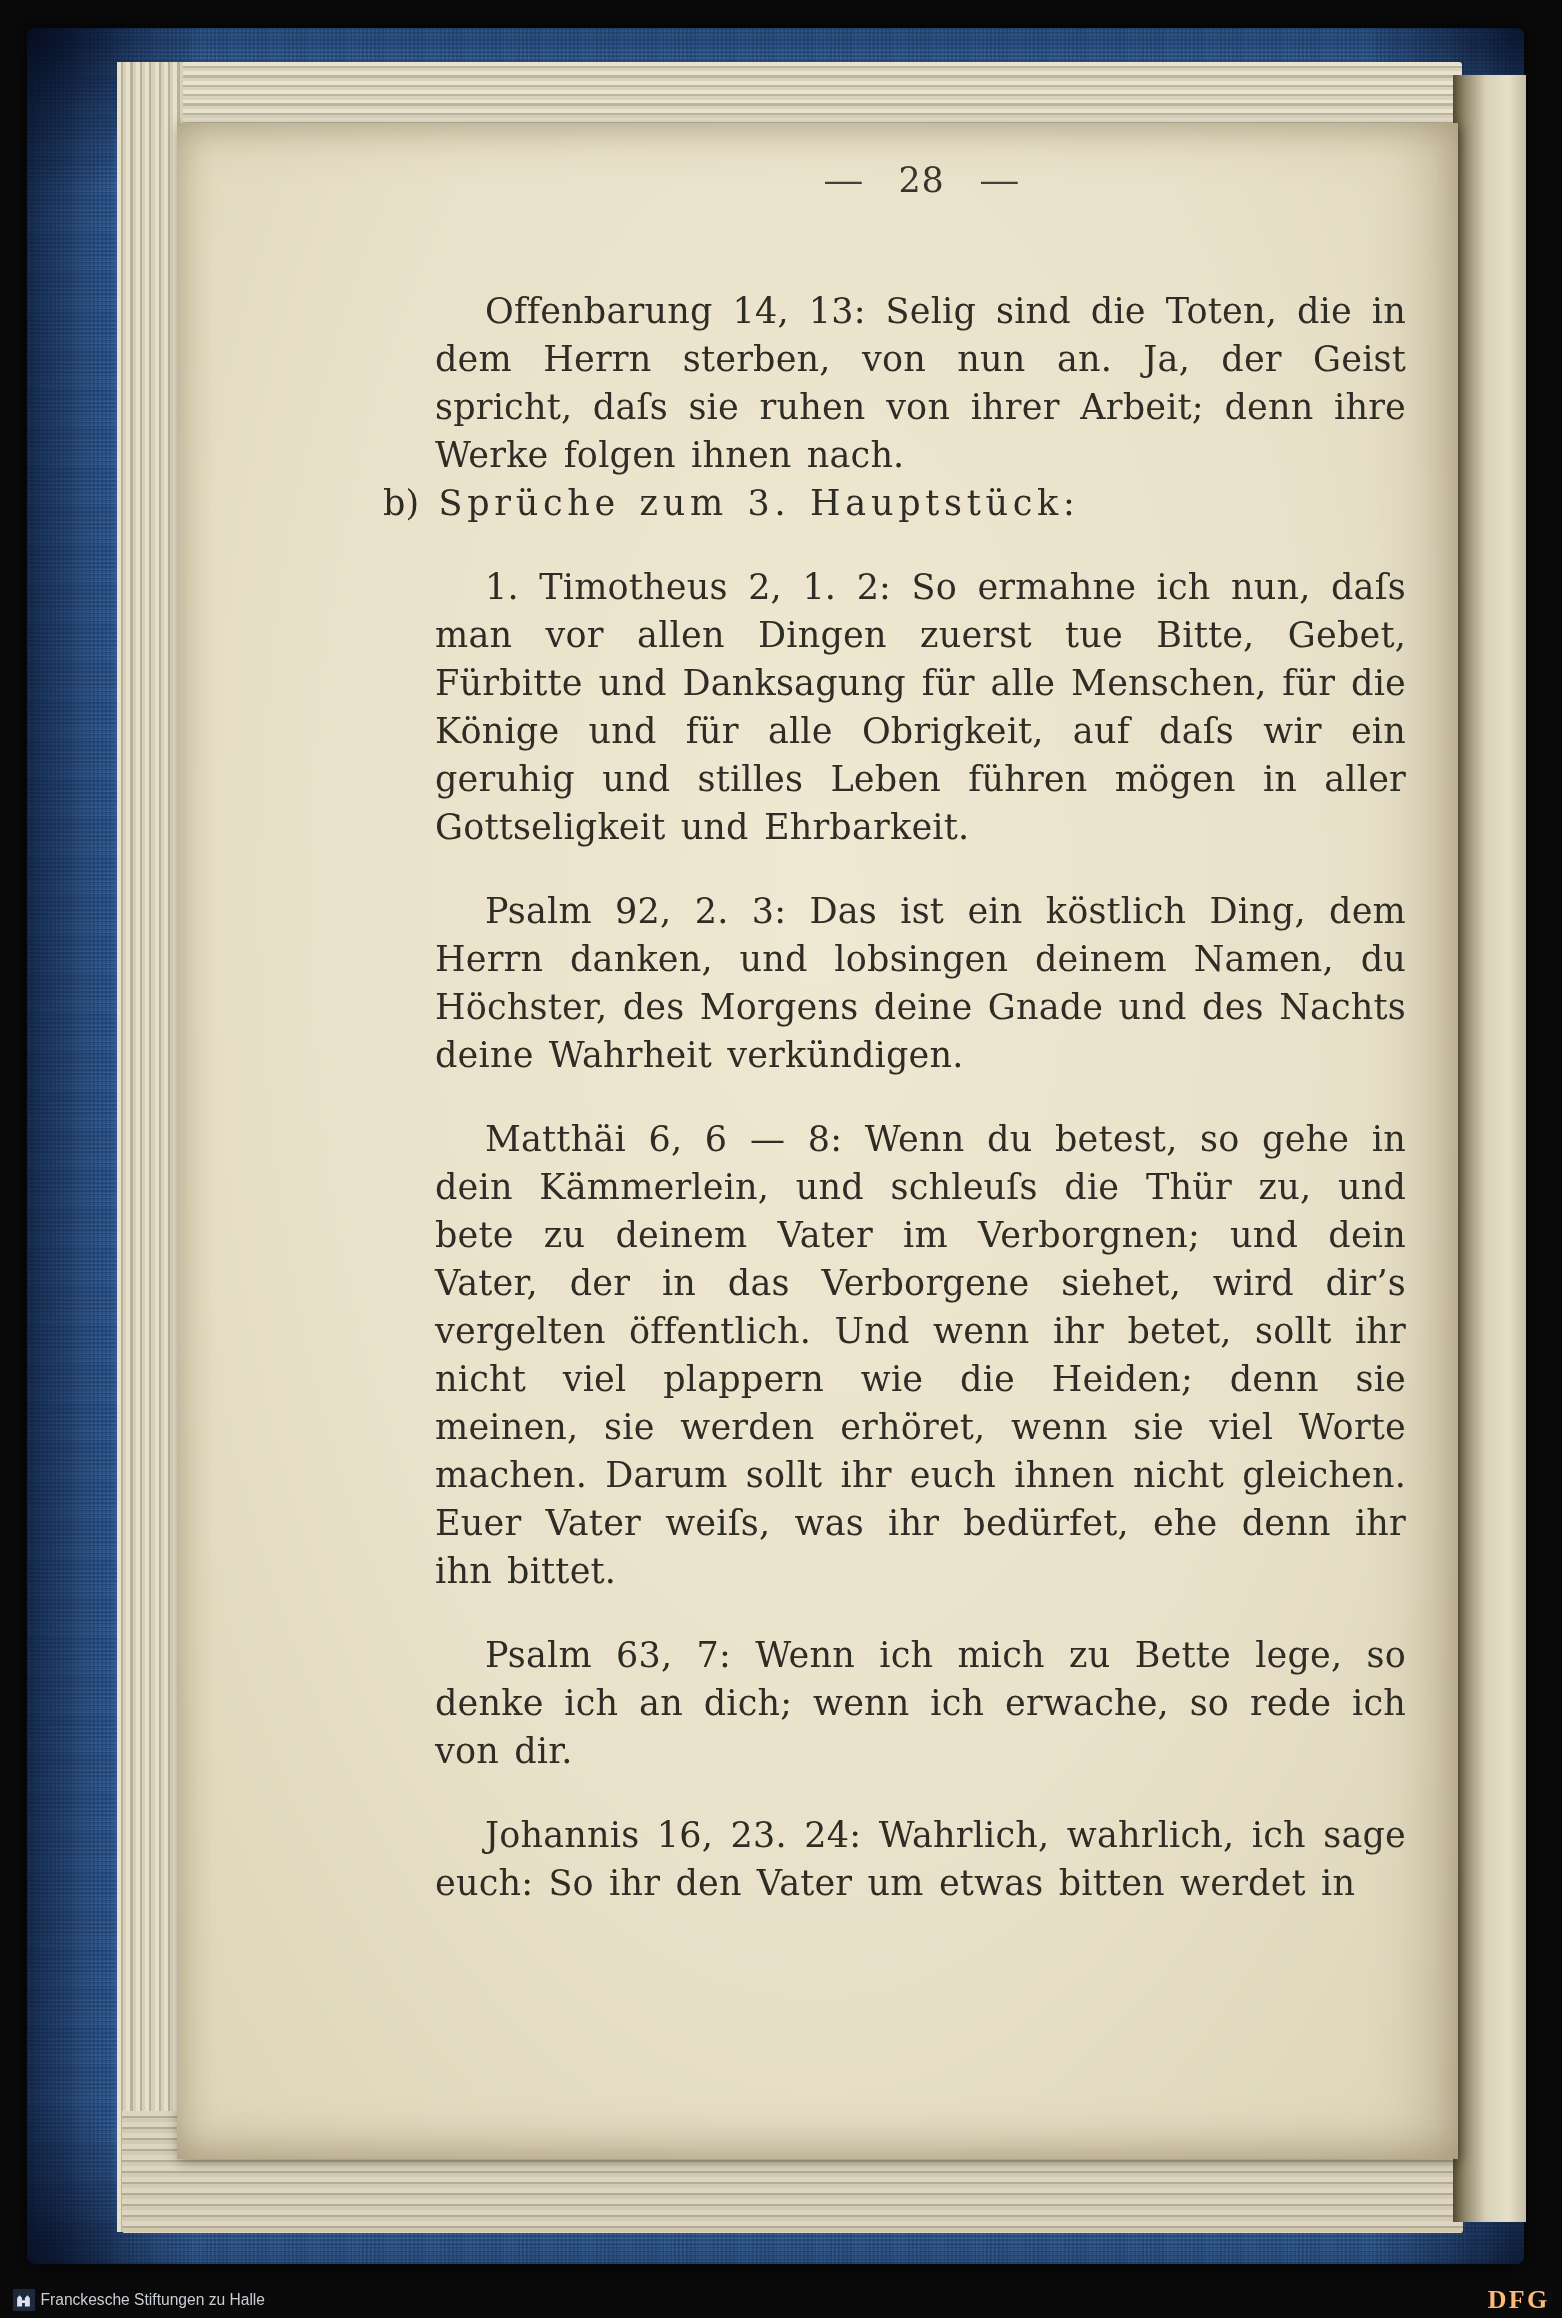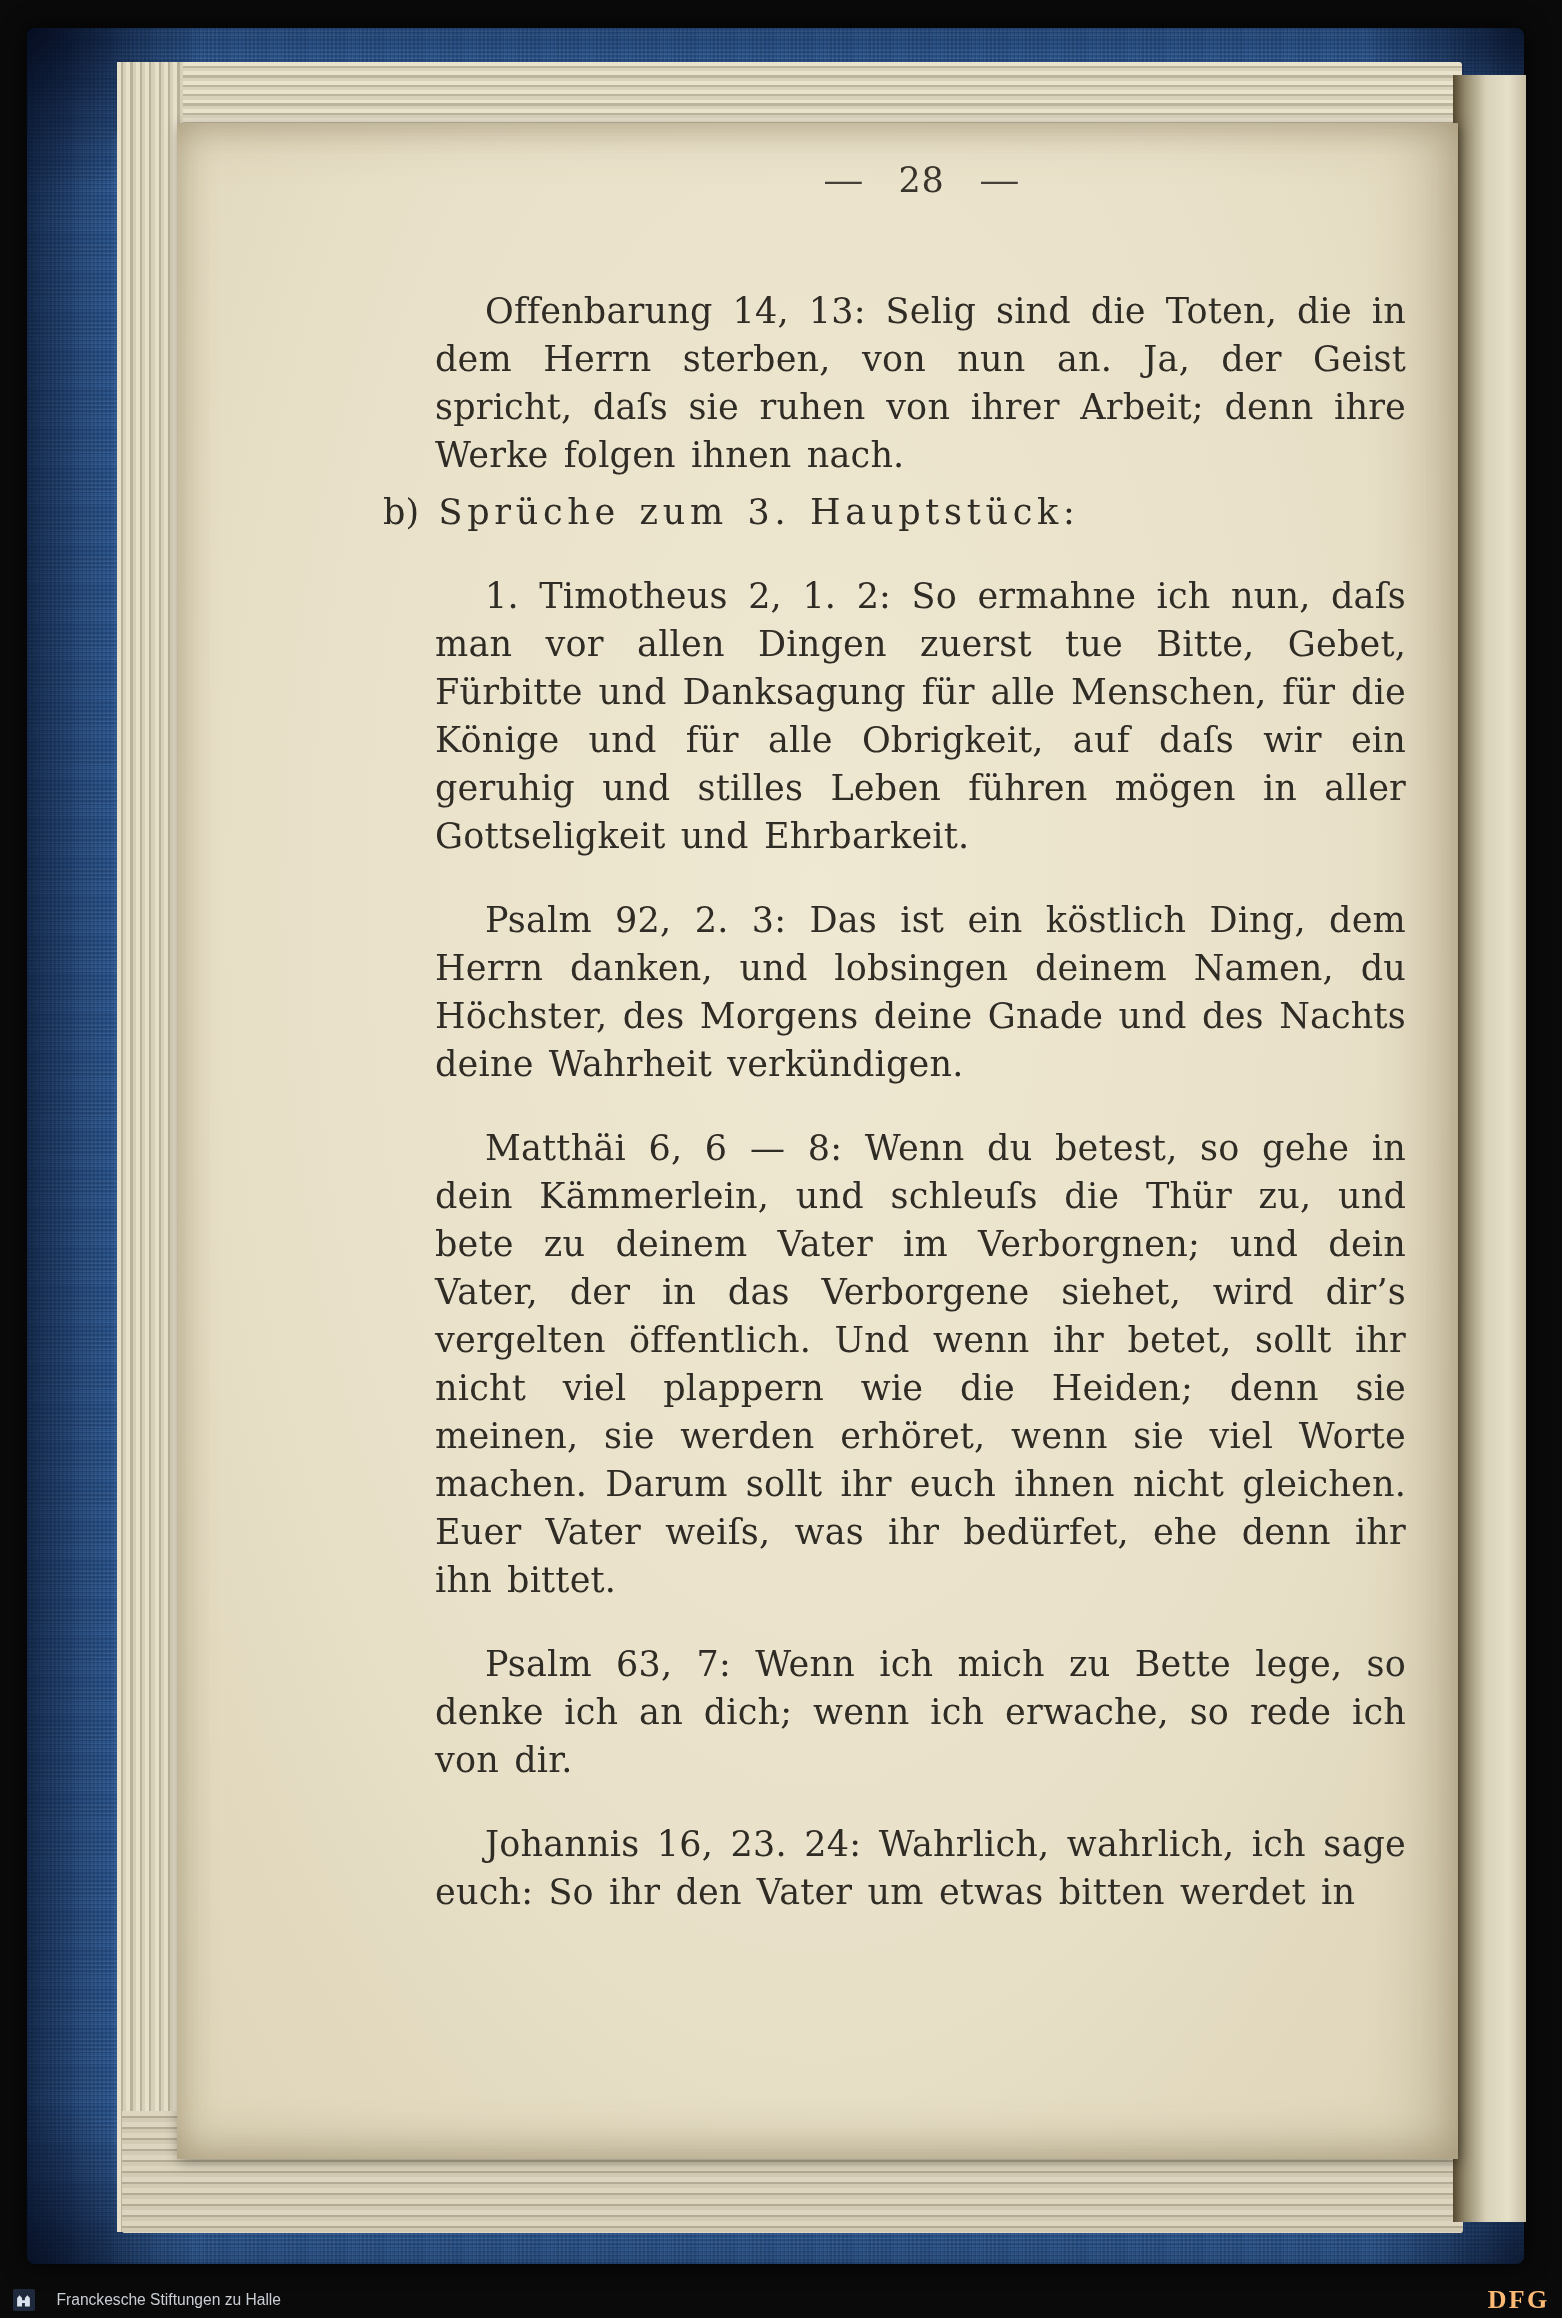--- a/index.html
+++ b/index.html
@@ -74,31 +74,31 @@
   
   .text{
     position:absolute;left:258px;top:128px;width:971px;
     font-size:35px;line-height:48px;color:#2f2b25;
     text-align:justify;
     word-spacing:3.9px;letter-spacing:0.2px;
   }
   .para{margin:0;padding:0;}
   .indent{text-indent:50px;margin-top:36px;}
   .noindent{text-indent:0;}
-  .heading{margin-left:-52px;text-indent:0;margin-top:9px;}
+  .heading{margin-left:-52px;text-indent:0;}
   .h-label{margin-right:19px;}
   .h-text{letter-spacing:4.7px;}
 
   
   .footer{
     position:absolute;left:0;top:2281px;width:1562px;height:37px;
     display:flex;align-items:center;justify-content:space-between;
     padding:0 12.5px;box-sizing:border-box;
   }
-  .footer-left{display:flex;align-items:center;gap:22px;}
+  .footer-left{display:flex;align-items:center;gap:6px;}
   .logo{display:inline-flex;width:22px;height:22px;align-items:center;justify-content:center;
     background:rgba(70,100,150,.35);border-radius:1.6px;}
   .logo svg{width:17px;height:17px;fill:#d9e2ee;}
   .footer-label{font-family:"Liberation Sans",sans-serif;font-size:15.6px;color:#c9cdd4;}
   .footer-right span{
     font-family:"Liberation Serif",serif;font-weight:bold;
     font-size:26px;color:#fdba74;letter-spacing:2.3px;
   }
 </style>
 </head>

